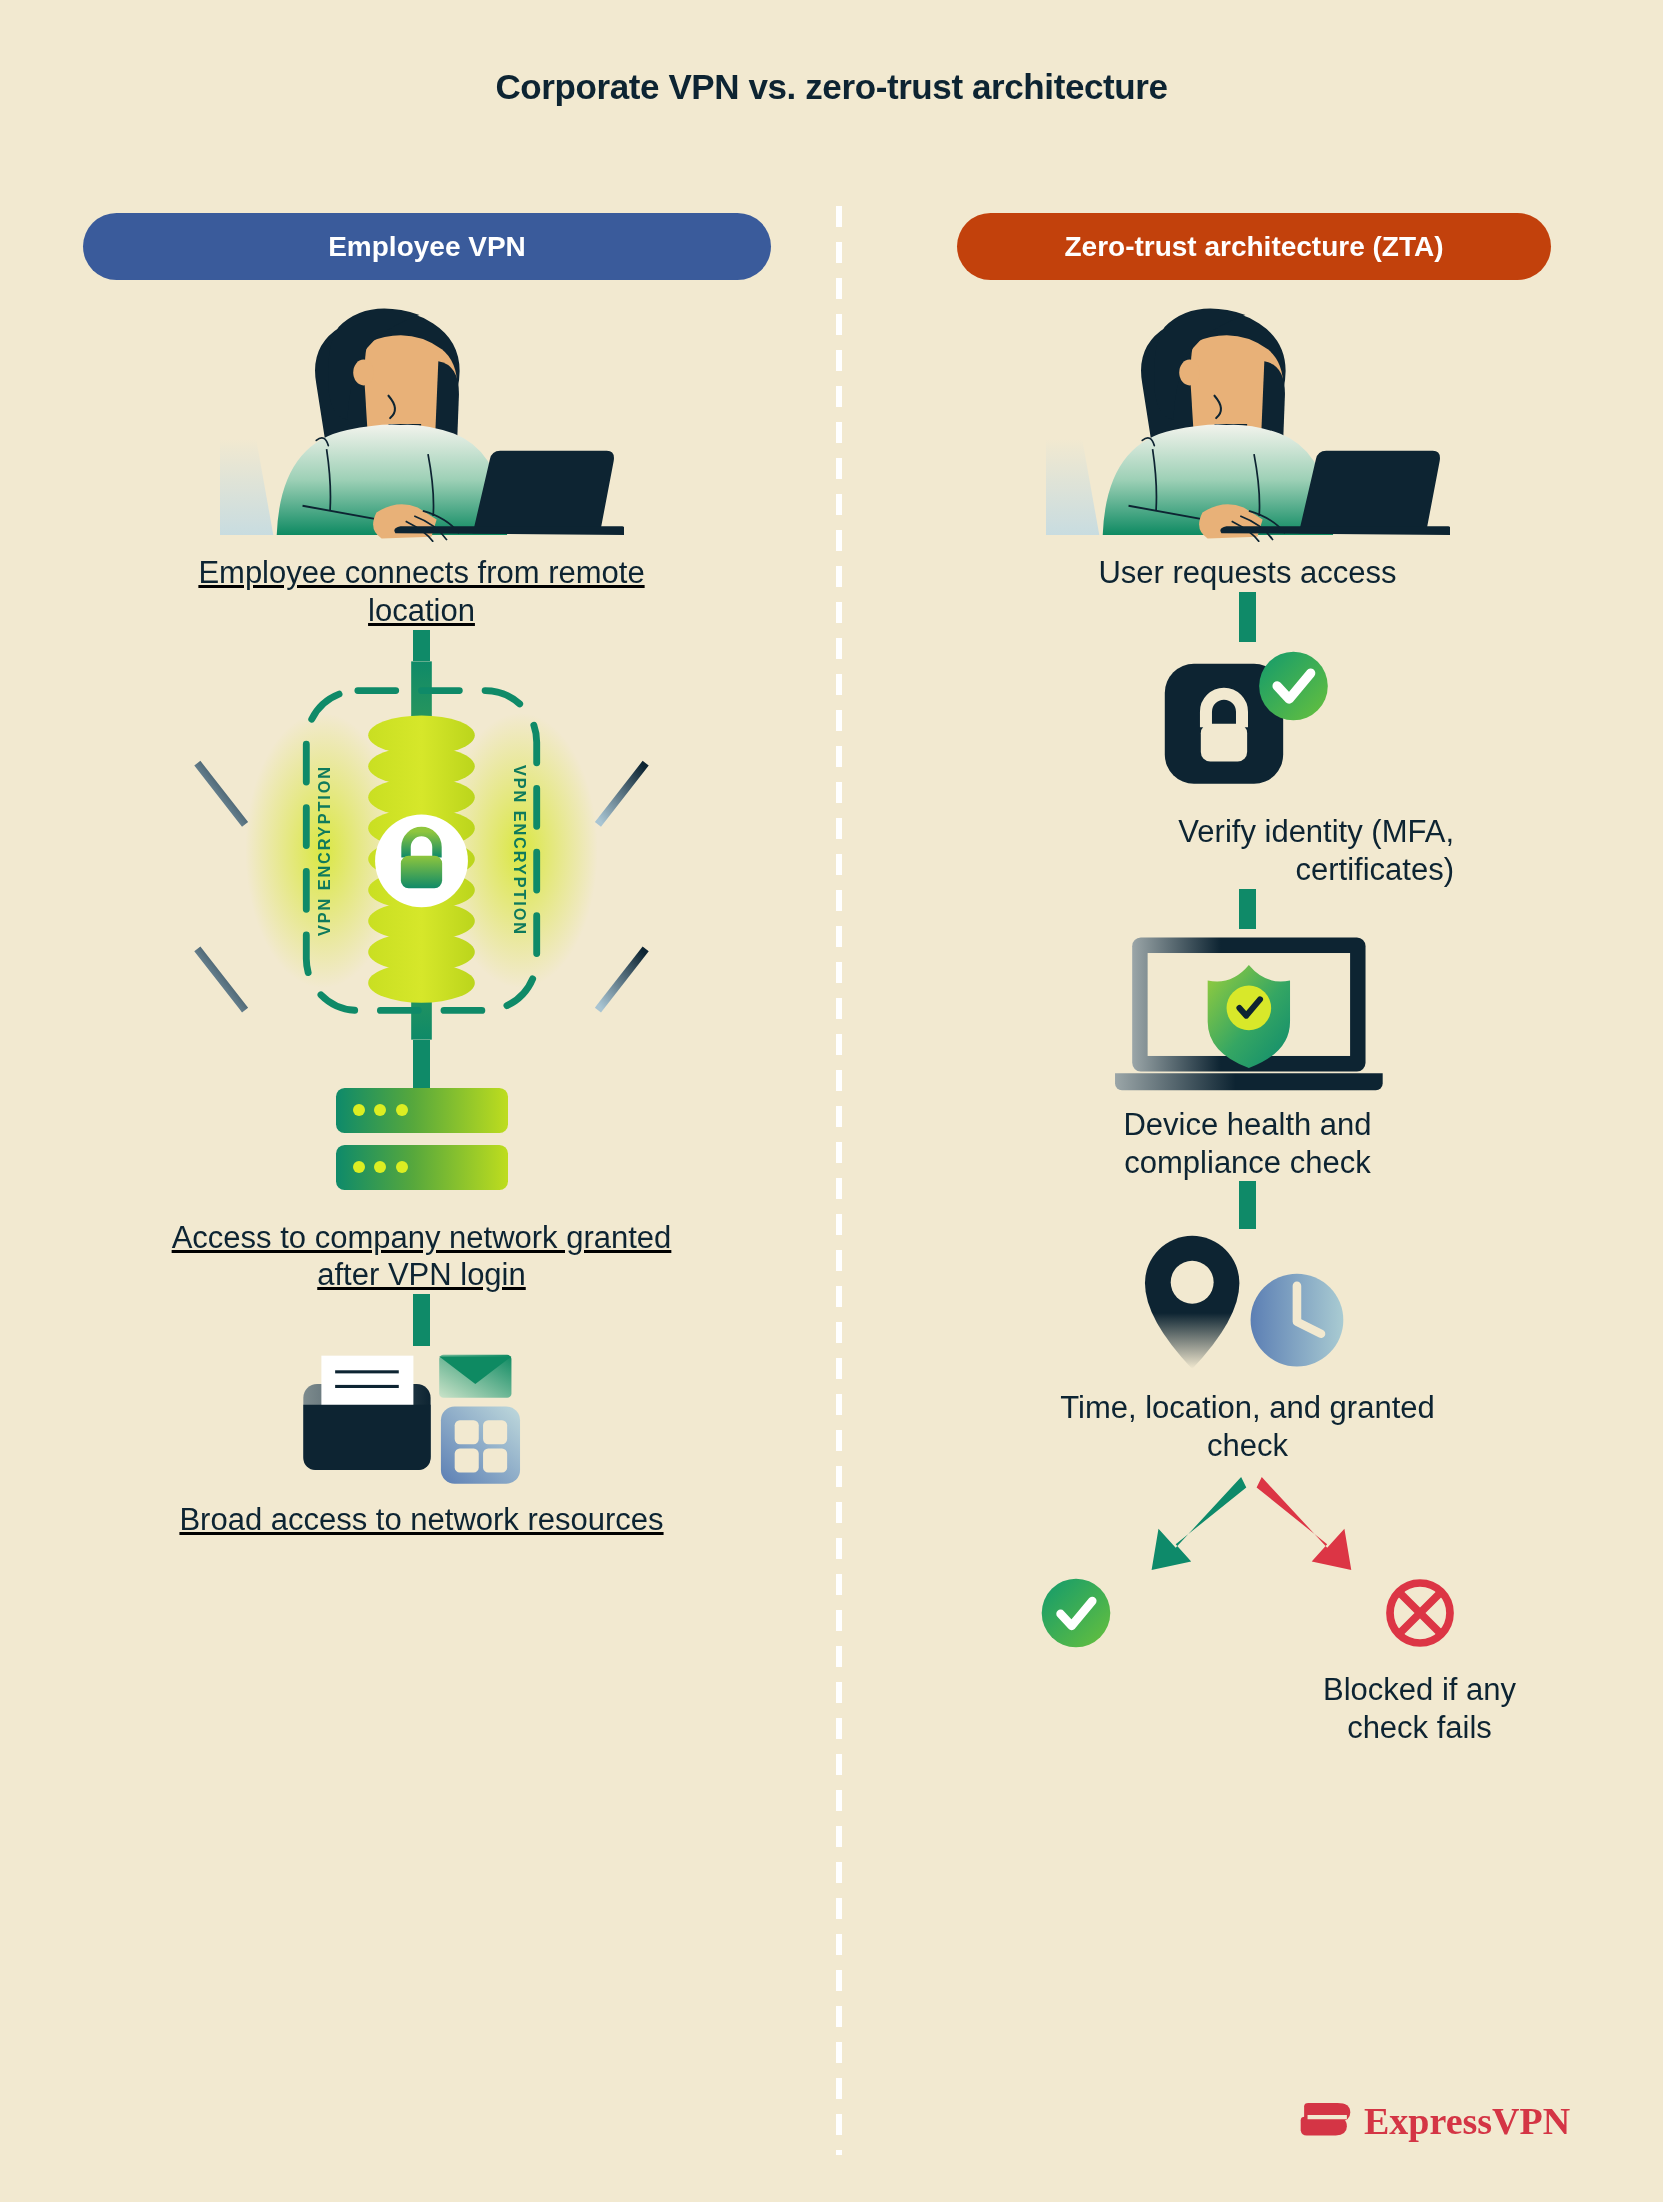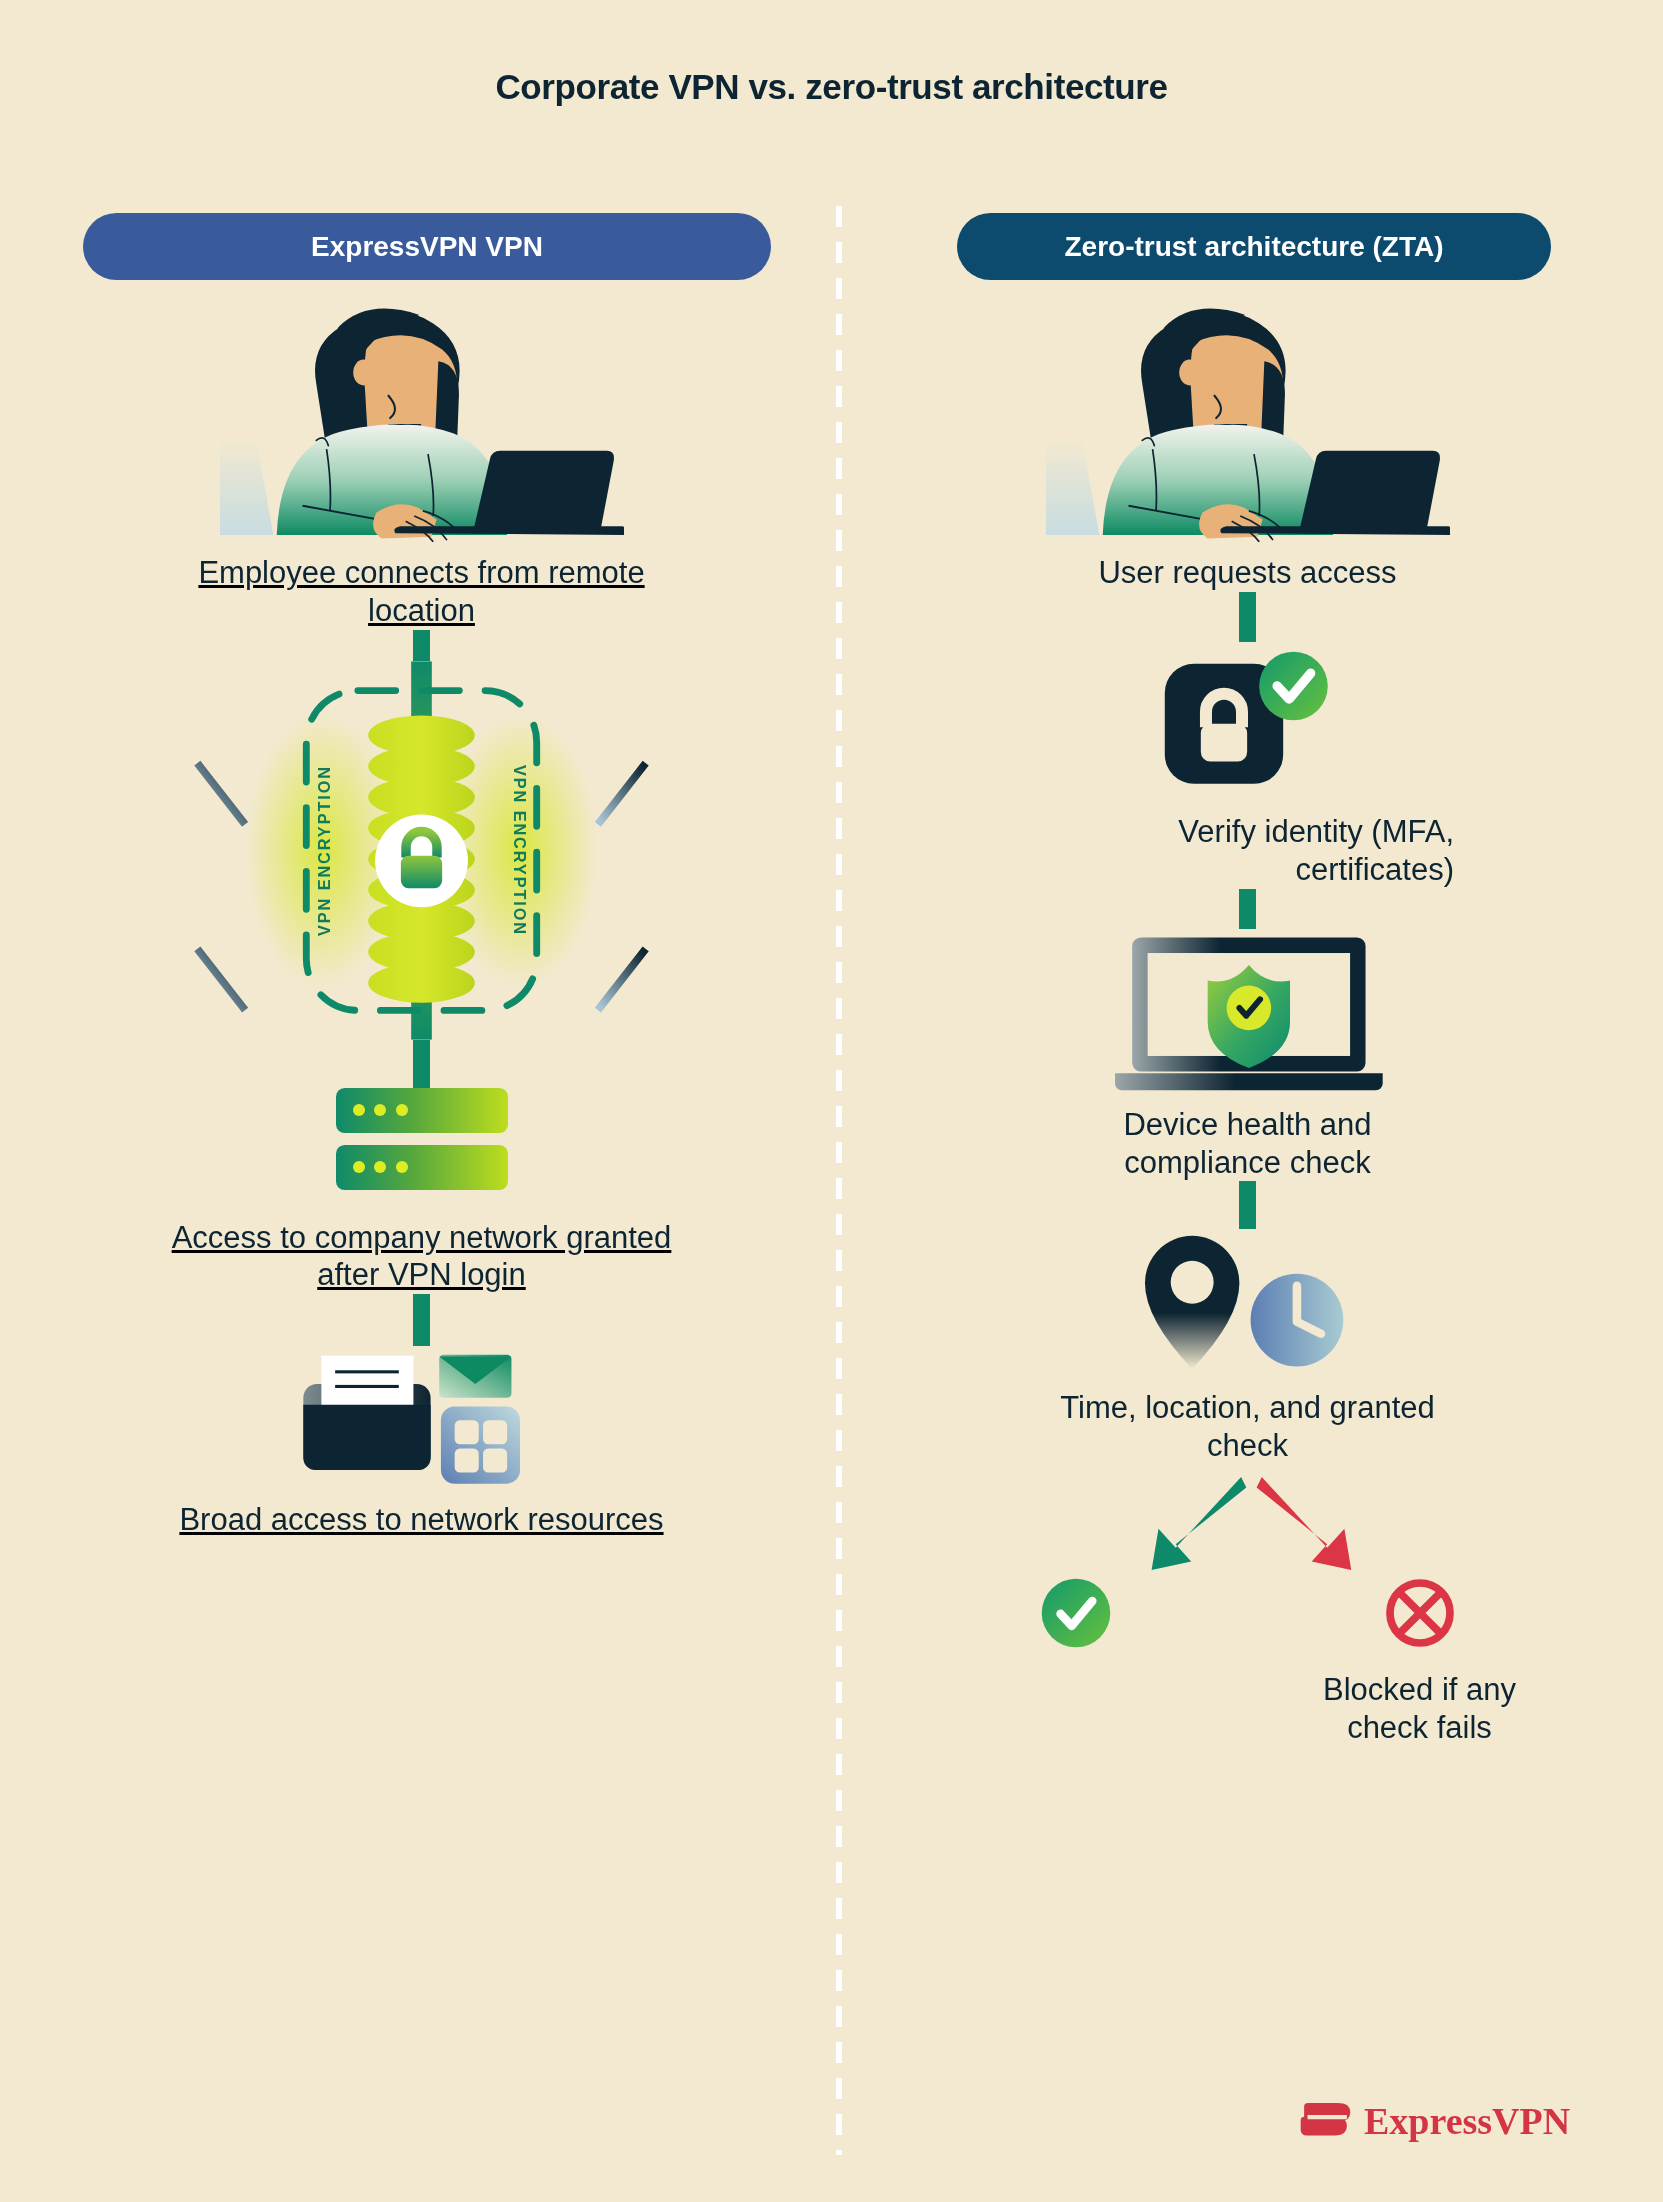--- a/index.html
+++ b/index.html
@@ -48,21 +48,21 @@
     height: 67px;
     border-radius: 34px;
     display: flex;
     align-items: center;
     justify-content: center;
     color: #FFFFFF;
     font-size: 28px;
     font-weight: 600;
   }
   #pill-vpn { left: 83px;  top: 213px; width: 688px; background: #3A5B9B; }
-  #pill-zta { left: 957px; top: 213px; width: 594px; background: #0c4a6e; }
+  #pill-zta { left: 957px; top: 213px; width: 594px; background: #c2410c; }
 
   
   .col { position: absolute; top: 301px; width: 757px; }
   #col-left  { left: 43px; text-decoration: underline; }
   #col-right { left: 869px; }
 
   .step {
     position: relative;
     display: flex;
     flex-direction: column;
@@ -128,21 +128,21 @@
 </head>
 <body>
 
 <div class="page">
 
   <div class="title">Corporate VPN vs. zero-trust architecture</div>
 
   <div class="divider"></div>
 
   <div class="pill" id="pill-vpn">
-    <span>ExpressVPN VPN</span>
+    <span>Employee VPN</span>
   </div>
   <div class="pill" id="pill-zta">
     <span>Zero-trust architecture (ZTA)</span>
   </div>
 
   <div class="col" id="col-left">
 
     <div class="step">
       <div class="person">
         <svg width="404" height="241" viewBox="0 0 470 280">

